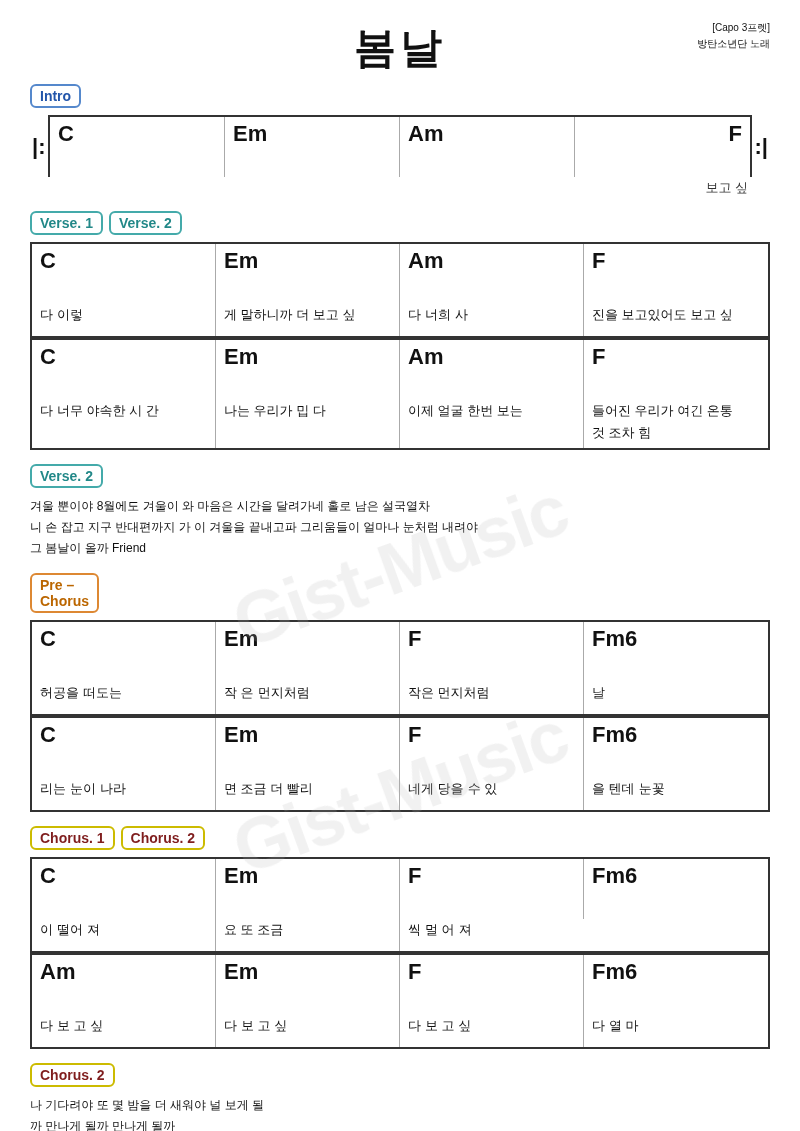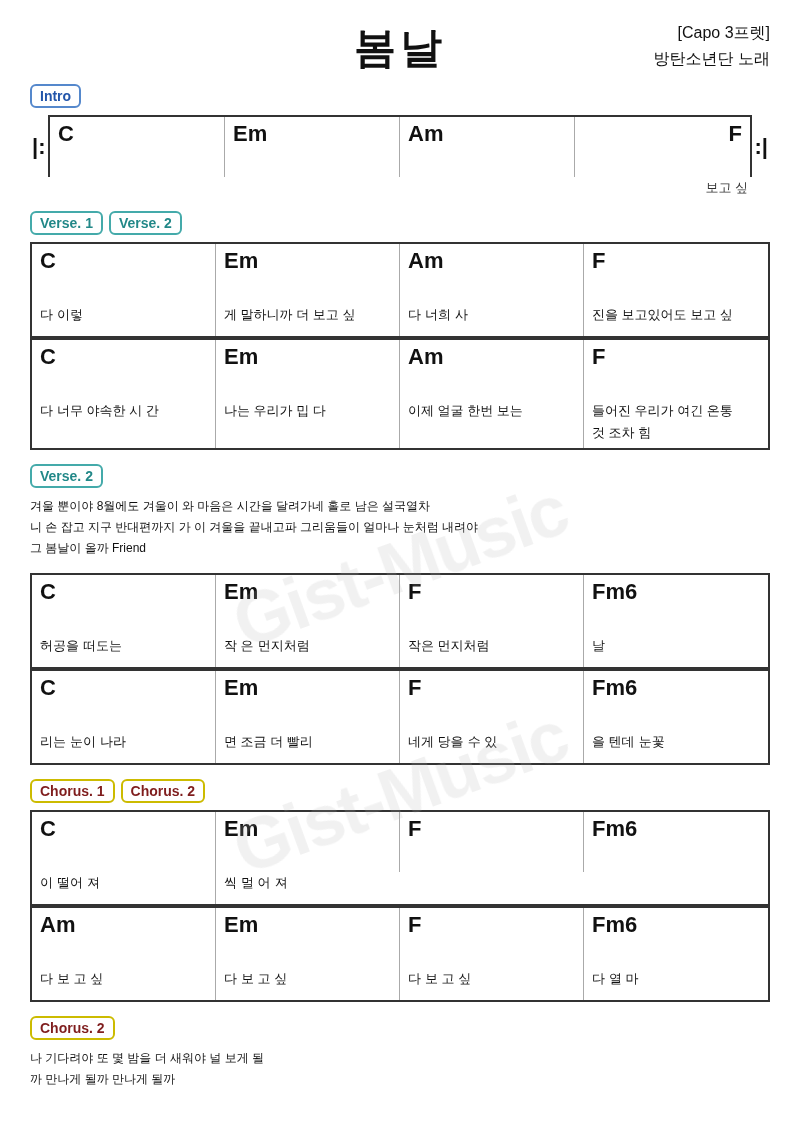--- a/index.html
+++ b/index.html
@@ -47,21 +47,21 @@
       font-size: 42px;
       font-weight: 900;
       letter-spacing: 4px;
       font-family: 'Malgun Gothic', sans-serif;
     }
     .capo-info {
       position: absolute;
       right: 0;
       top: 0;
       text-align: right;
-      font-size: 16px;
+      font-size: 10px;
       line-height: 1.6;
     }
     .section-label {
       display: inline-block;
       border: 2px solid;
       border-radius: 6px;
       padding: 2px 8px;
       font-size: 14px;
       font-weight: 700;
       margin-bottom: 4px;
@@ -268,20 +268,24 @@
     <span class="section-label label-teal2">Verse. 2</span>
   </div>
   <div class="text-verse">
     <span style="white-space:pre-line;">겨울 뿐이야 8월에도 겨울이 와 마음은 시간을 달려가네 홀로 남은 설국열차
 니 손 잡고 지구 반대편까지 가 이 겨울을 끝내고파 그리움들이 얼마나 눈처럼 내려야
 그 봄날이 올까 Friend</span>
   </div>
 </div>
 
 <div class="section-block">
+  <div class="labels-row">
+    <span class="section-label label-orange" style="white-space:pre-line;">Pre –
+Chorus</span>
+  </div>
 
   <div style="margin-left:0; margin-right:0;">
     <div class="chord-row">
       <div class="chord-cell">
         <span class="chord-name">C</span>
       </div>
       <div class="chord-cell">
         <span class="chord-name">Em</span>
       </div>
       <div class="chord-cell">
@@ -366,20 +370,23 @@
         <span class="chord-name">Fm6</span>
       </div>
     </div>
     <div class="lyric-row">
       <div class="lyric-cell">
         <span class="lyric-word">이</span>
         <span class="lyric-word">떨어</span>
         <span class="lyric-word">져</span>
       </div>
       <div class="lyric-cell">
+        <span class="lyric-word">요 또 조금</span>
+      </div>
+      <div class="lyric-cell">
         <span class="lyric-word">씩</span>
         <span class="lyric-word">멀 어</span>
         <span class="lyric-word">져</span>
       </div>
     </div>
   </div>
 
   <div style="margin-left:0; margin-right:0;">
     <div class="chord-row">
       <div class="chord-cell">

